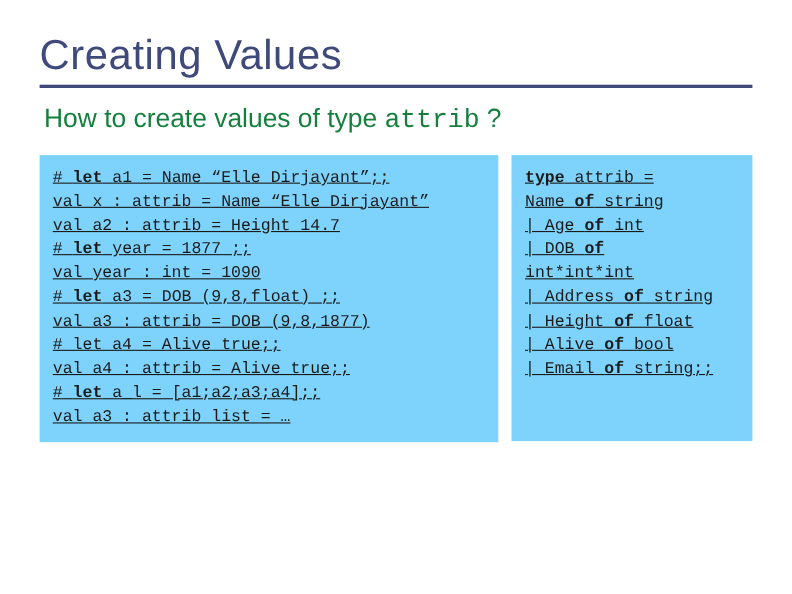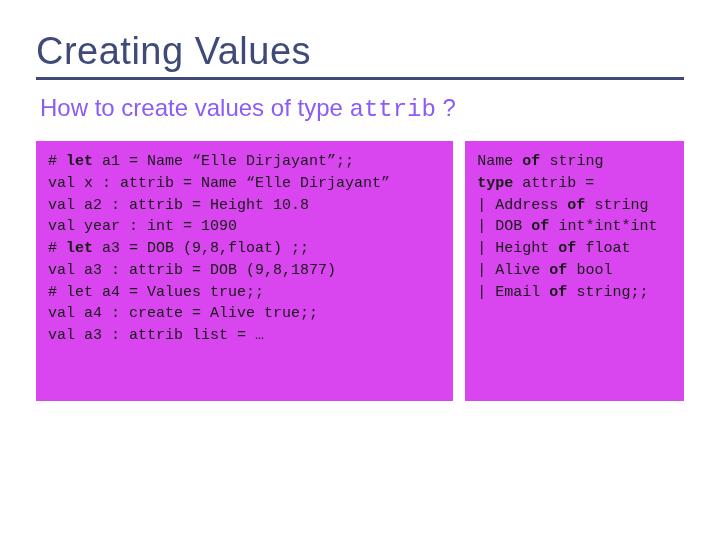--- a/index.html
+++ b/index.html
@@ -25,39 +25,40 @@
     font-weight: 400;
     letter-spacing: 0.5px;
   }
   .rule {
     border: none;
     border-top: 3px solid #3f4a7a;
     margin: 4px 0 14px 0;
   }
   .subtitle {
     font-size: 24px;
-    color: #8b5cf6;
+    color: #15803d;
     margin: 0 0 18px 4px;
   }
   .mono {
     font-family: "Courier New", Courier, monospace;
   }
   .cols {
     display: flex;
     gap: 12px;
     align-items: flex-start;
   }
   .codebox {
-    background: #d946ef;
-    padding: 10px 6px 12px 12px;
+    background: #7dd3fc;
+    padding: 10px 28px 12px 12px;
     font-family: "Courier New", Courier, monospace;
     font-size: 15px;
     line-height: 1.45;
     color: #1a1a1a;
     box-sizing: border-box;
+    text-decoration: underline;
   }
   .left {
     width: 420px;
     min-height: 260px;
   }
   .right {
     width: 220px;
     min-height: 260px;
   }
   .kw { font-weight: bold; }
@@ -72,33 +73,36 @@
 
   <div class="subtitle">
     <span>How to create values of type </span><span class="mono">attrib</span><span> ?</span>
   </div>
 
   <div class="cols">
 
     <div class="codebox left">
       <div><span># </span><span class="kw">let</span><span> a1 = Name “Elle Dirjayant”;;</span></div>
       <div>val x : attrib = Name “Elle Dirjayant”</div>
-      <div>val a2 : attrib = Height 10.8</div>
+      <div>val a2 : attrib = Height 14.7</div>
+      <div><span># </span><span class="kw">let</span><span> year = 1877 ;;</span></div>
       <div>val year : int = 1090</div>
       <div><span># </span><span class="kw">let</span><span> a3 = DOB (9,8,float) ;;</span></div>
       <div>val a3 : attrib = DOB (9,8,1877)</div>
-      <div># let a4 = Values true;;</div>
-      <div>val a4 : create = Alive true;;</div>
+      <div># let a4 = Alive true;;</div>
+      <div>val a4 : attrib = Alive true;;</div>
+      <div><span># </span><span class="kw">let</span><span> a_l = [a1;a2;a3;a4];;</span></div>
       <div>val a3 : attrib list = …</div>
     </div>
 
     <div class="codebox right">
+      <div><span class="kw">type</span><span> attrib =</span></div>
       <div><span>  Name </span><span class="kw">of</span><span> string</span></div>
-      <div><span class="kw">type</span><span> attrib =</span></div>
+      <div><span>| Age </span><span class="kw">of</span><span> int</span></div>
+      <div><span>| DOB </span><span class="kw">of</span><span> int*int*int</span></div>
       <div><span>| Address </span><span class="kw">of</span><span> string</span></div>
-      <div><span>| DOB </span><span class="kw">of</span><span> int*int*int</span></div>
       <div><span>| Height </span><span class="kw">of</span><span> float</span></div>
       <div><span>| Alive </span><span class="kw">of</span><span> bool</span></div>
       <div><span>| Email </span><span class="kw">of</span><span> string;;</span></div>
     </div>
 
   </div>
 </div>
 
 </body></html>

